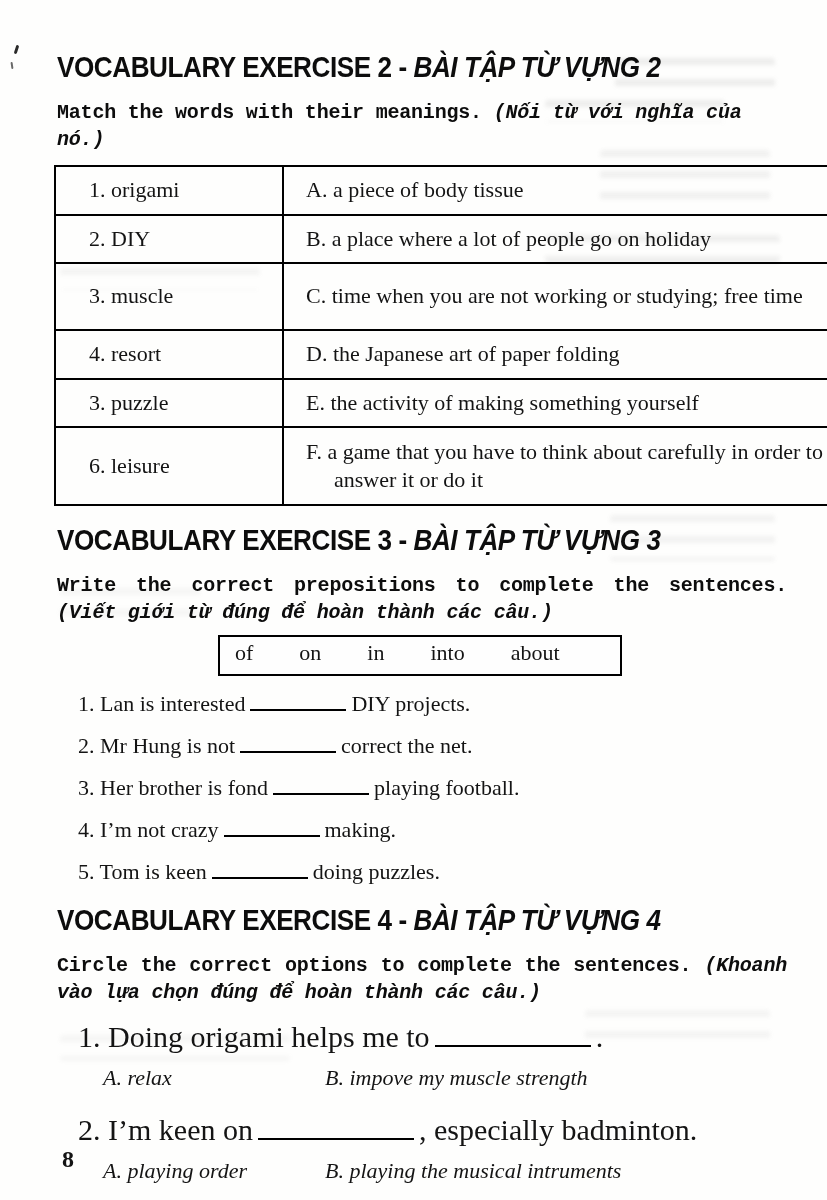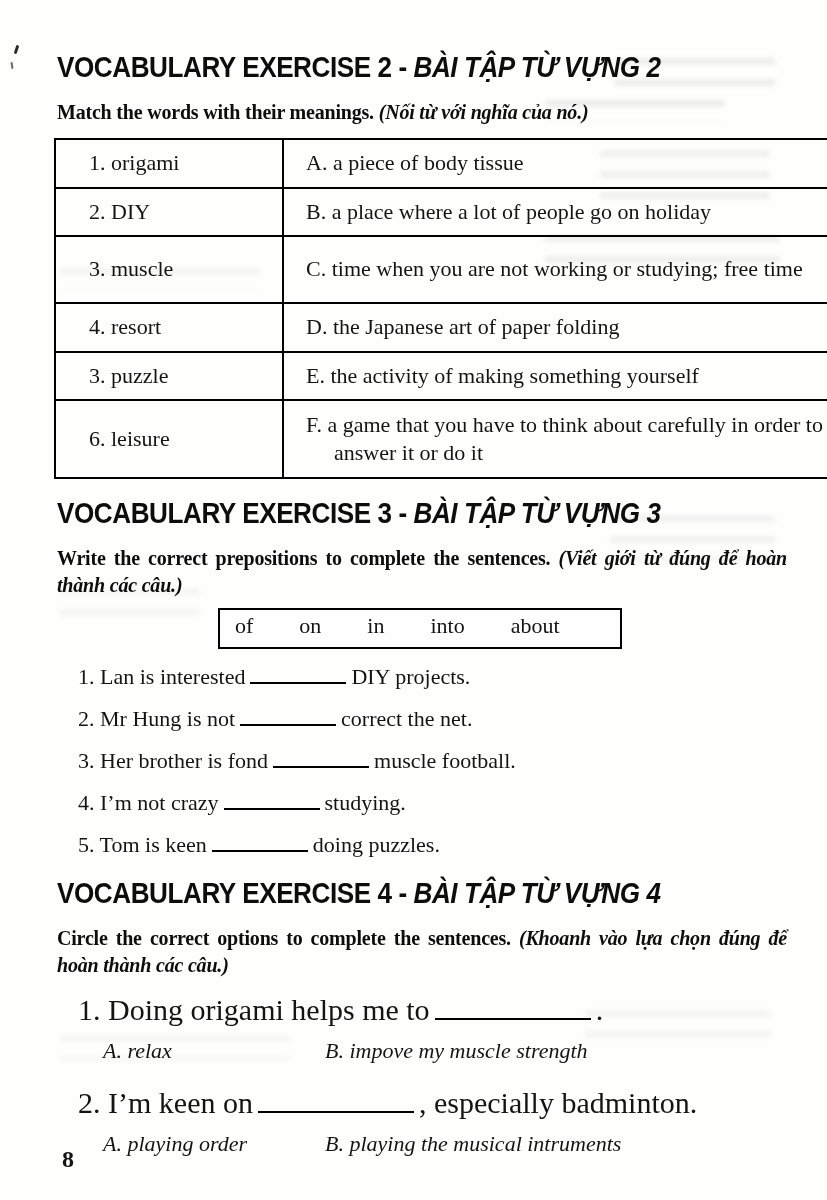--- a/index.html
+++ b/index.html
@@ -43,21 +43,21 @@
     font-size:30px;
     letter-spacing:-0.5px;
     white-space:nowrap;
     transform:scaleX(0.87);
     transform-origin:left center;
     color:#0d0d0d;
   }
   .ex-title .vi { font-style:italic; }
 
   .instruction {
-    font-family:Liberation Serif, serif;
+    font-family:Liberation Mono, monospace;
     font-weight:bold;
     font-size:20px;
     letter-spacing:-0.2px;
     line-height:1.35;
     text-align:justify;
     color:#0d0d0d;
   }
   .instruction .vi { font-style:italic; }
   .mt-title { margin-top:17px; }
   .mt-instr { margin-top:15px; }
@@ -201,24 +201,24 @@
       <span>about</span>
     </div>
 
     <div class="sentence">
       <span>1. Lan is interested</span><span class="blank blank-s"></span><span>DIY projects.</span>
     </div>
     <div class="sentence">
       <span>2. Mr Hung is not</span><span class="blank blank-s"></span><span>correct the net.</span>
     </div>
     <div class="sentence">
-      <span>3. Her brother is fond</span><span class="blank blank-s"></span><span>muscle football.</span>
-    </div>
-    <div class="sentence">
-      <span>4. I’m not crazy</span><span class="blank blank-s"></span><span>studying.</span>
+      <span>3. Her brother is fond</span><span class="blank blank-s"></span><span>playing football.</span>
+    </div>
+    <div class="sentence">
+      <span>4. I’m not crazy</span><span class="blank blank-s"></span><span>making.</span>
     </div>
     <div class="sentence">
       <span>5. Tom is keen</span><span class="blank blank-s"></span><span>doing puzzles.</span>
     </div>
 
     <div class="ex-title mt-title">
       <span>VOCABULARY EXERCISE 4 - </span><span class="vi">BÀI TẬP TỪ VỰNG 4</span>
     </div>
 
     <div class="instruction mt-instr">

